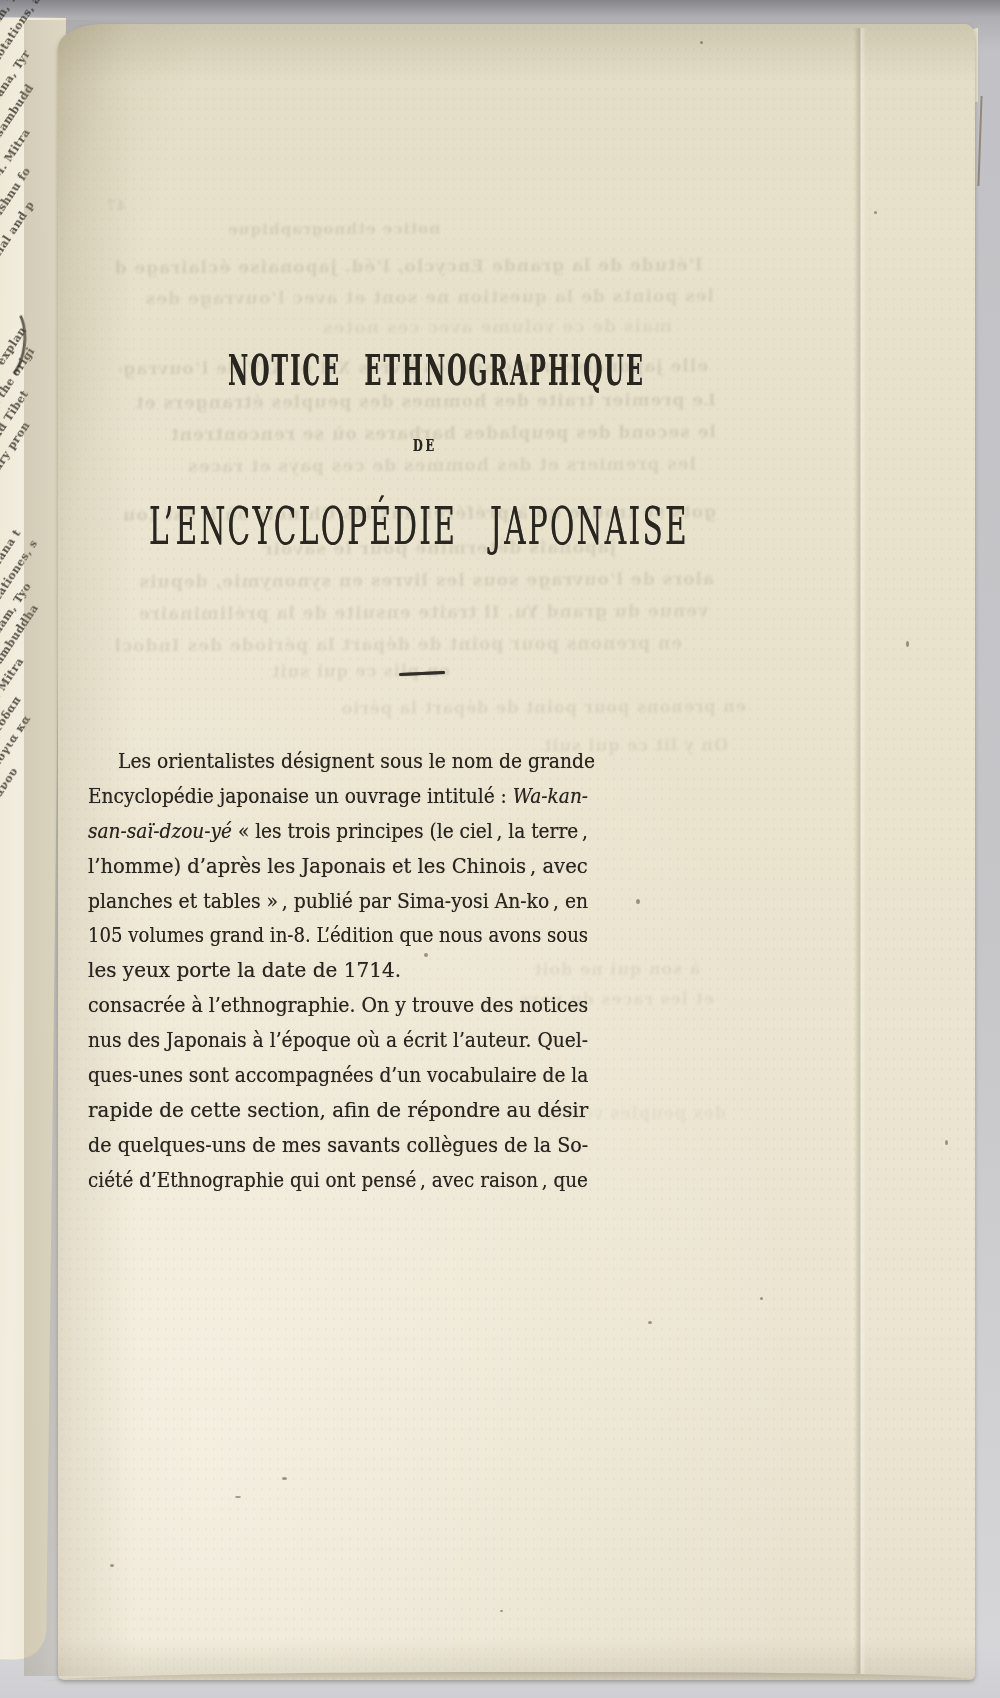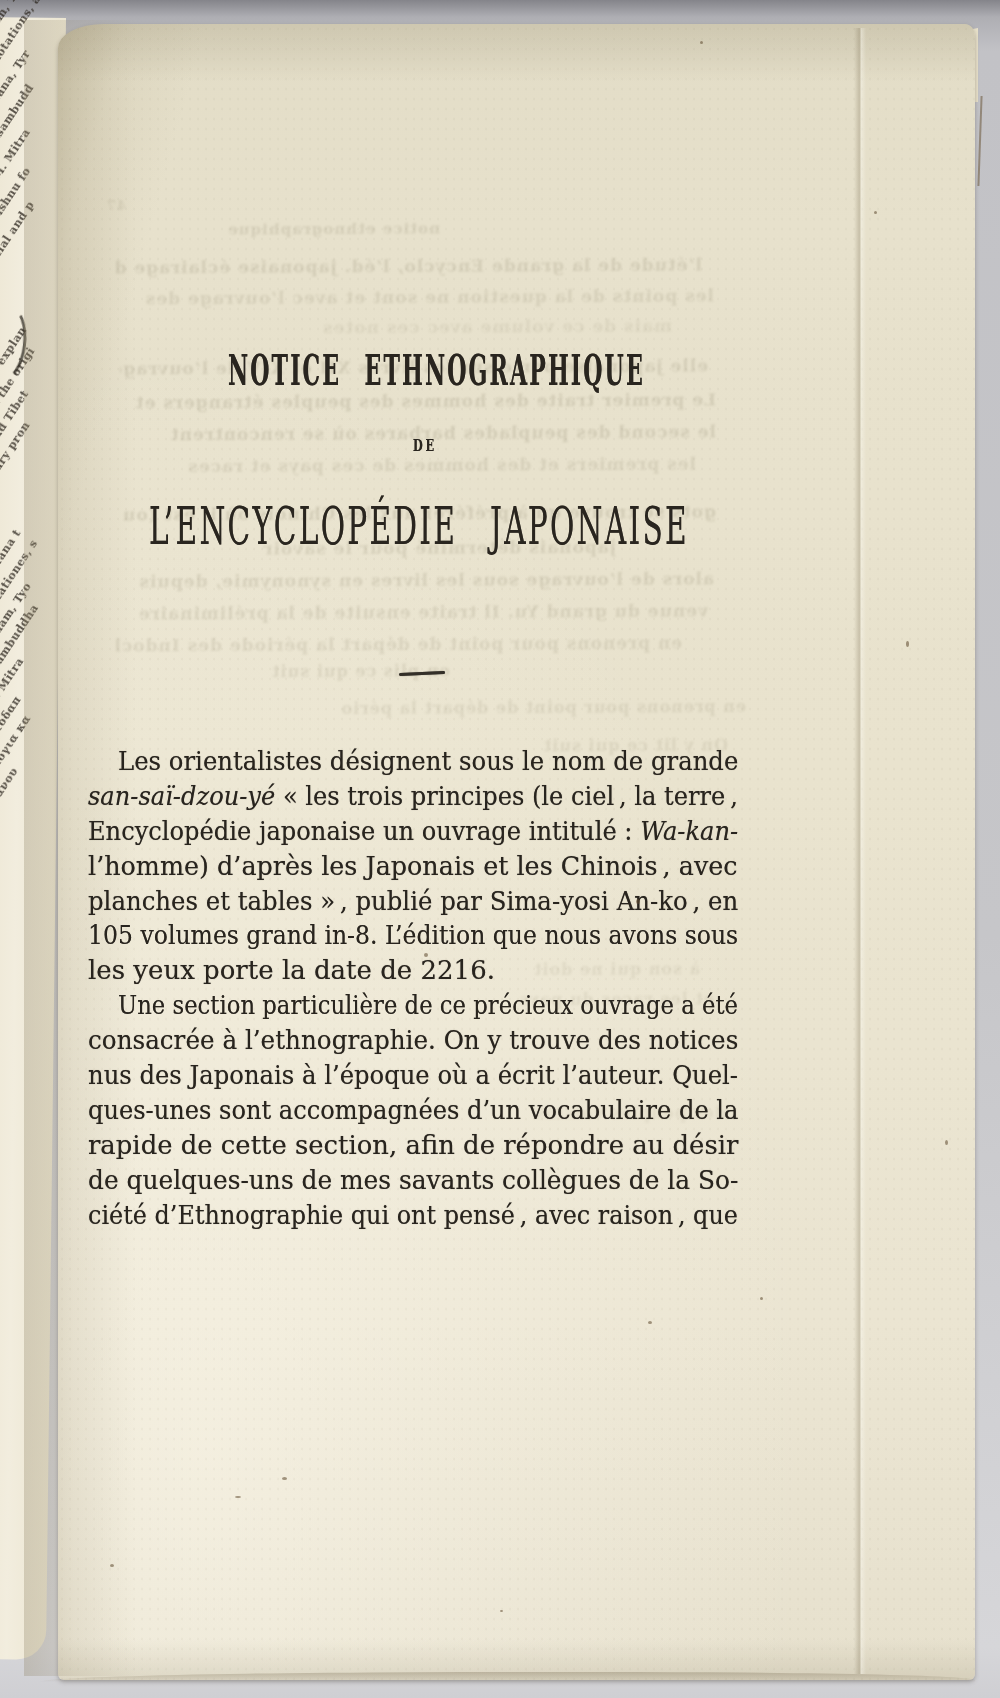--- a/index.html
+++ b/index.html
@@ -71,21 +71,21 @@
   .t1{top:346px;font-size:42px;letter-spacing:4px;word-spacing:26px;font-weight:bold;}
   .t2{top:436px;font-size:16px;font-weight:bold;letter-spacing:4px;margin-left:8px;}
   .t3{top:495px;font-size:53px;letter-spacing:4px;word-spacing:38px;}
   .t4{top:584px;font-size:26px;font-weight:bold;letter-spacing:1.5px;}
   .rule{
     position:absolute;left:399px;top:672px;width:46px;height:3.4px;z-index:5;
     background:#332f28;border-radius:2px;transform:rotate(-2.5deg);
     box-shadow:0 0 .8px rgba(41,37,31,.7);
   }
   .body-text{position:absolute;left:88px;top:744px;width:650px;z-index:5;
-    color:#28241e;font-size:26px;text-shadow:0 0 .7px rgba(41,37,31,.6);}
+    color:#28241e;font-size:20px;text-shadow:0 0 .7px rgba(41,37,31,.6);}
   .line{height:34.9px;line-height:34.9px;}
   .line.indent .fit{margin-left:30px;}
   .it{font-style:italic;}
   .speck{position:absolute;z-index:6;border-radius:50%;background:rgba(92,72,46,.55);filter:blur(.3px);}
   .bottom-deckle{
     position:absolute;left:40px;top:1672px;width:935px;height:10px;z-index:3;
     background:linear-gradient(180deg,rgba(120,108,82,.35),rgba(120,108,82,0));
     border-radius:50% 40% 0 0/100% 80% 0 0;
   }
 </style>
@@ -158,27 +158,26 @@
     <span class="fit" style="transform: scaleX(0.705882);">DE</span>
   </div>
   <div class="print t3" style="left: 149px;">
     <span class="fit" style="transform: scaleX(0.559585);">L’ENCYCLOPÉDIE JAPONAISE</span>
   </div>
 
   <div class="rule"></div>
 
   <div class="body-text">
       <div class="line indent"><span class="fit" style="transform: scaleX(0.936556);"><span>Les orientalistes désignent sous le nom de grande</span></span></div>
+      <div class="line"><span class="fit" style="transform: scaleX(0.928571);"><span>Encyclopédie japonaise un ouvrage intitulé : </span><span class="it">Wa-kan-</span></span></div>
       <div class="line"><span class="fit" style="transform: scaleX(0.927247);"><span class="it">san-saï-dzou-yé</span><span> « les trois principes (le ciel , la terre ,</span></span></div>
-      <div class="line"><span class="fit" style="transform: scaleX(0.928571);"><span>Encyclopédie japonaise un ouvrage intitulé : </span><span class="it">Wa-kan-</span></span></div>
       <div class="line"><span class="fit" style="transform: scaleX(0.977444);"><span>l’homme) d’après les Japonais et les Chinois , avec</span></span></div>
       <div class="line"><span class="fit" style="transform: scaleX(0.937951);"><span>planches et tables » , publié par Sima-yosi An-ko , en</span></span></div>
       <div class="line"><span class="fit" style="transform: scaleX(0.905292);"><span>105 volumes grand in-8. L’édition que nous avons sous</span></span></div>
-      <div class="line"><span class="fit"><span>les yeux porte la date de 2216.</span></span></div>
-      <div class="line indent"><span class="fit" style="transform: scaleX(0.874471);"><span>Une section particulière de ce précieux ouvrage a été</span></span></div>
+      <div class="line"><span class="fit"><span>les yeux porte la date de 1714.</span></span></div>
       <div class="line"><span class="fit" style="transform: scaleX(0.947522);"><span>consacrée à l’ethnographie. On y trouve des notices</span></span></div>
       <div class="line"><span class="fit" style="transform: scaleX(0.933908);"><span>nus des Japonais à l’époque où a écrit l’auteur. Quel-</span></span></div>
       <div class="line"><span class="fit" style="transform: scaleX(0.927247);"><span>ques-unes sont accompagnées d’un vocabulaire de la</span></span></div>
       <div class="line"><span class="fit" style="transform: scaleX(0.995406);"><span>rapide de cette section, afin de répondre au désir</span></span></div>
       <div class="line"><span class="fit" style="transform: scaleX(0.955882);"><span>de quelques-uns de mes savants collègues de la So-</span></span></div>
       <div class="line"><span class="fit" style="transform: scaleX(0.919378);"><span>ciété d’Ethnographie qui ont pensé , avec raison , que</span></span></div>
     </div>
 
 <div class="speck" style="left: 700px; top: 41px; width: 3px; height: 3px;"></div>
     <div class="speck" style="left: 874px; top: 211px; width: 3px; height: 3px;"></div>

